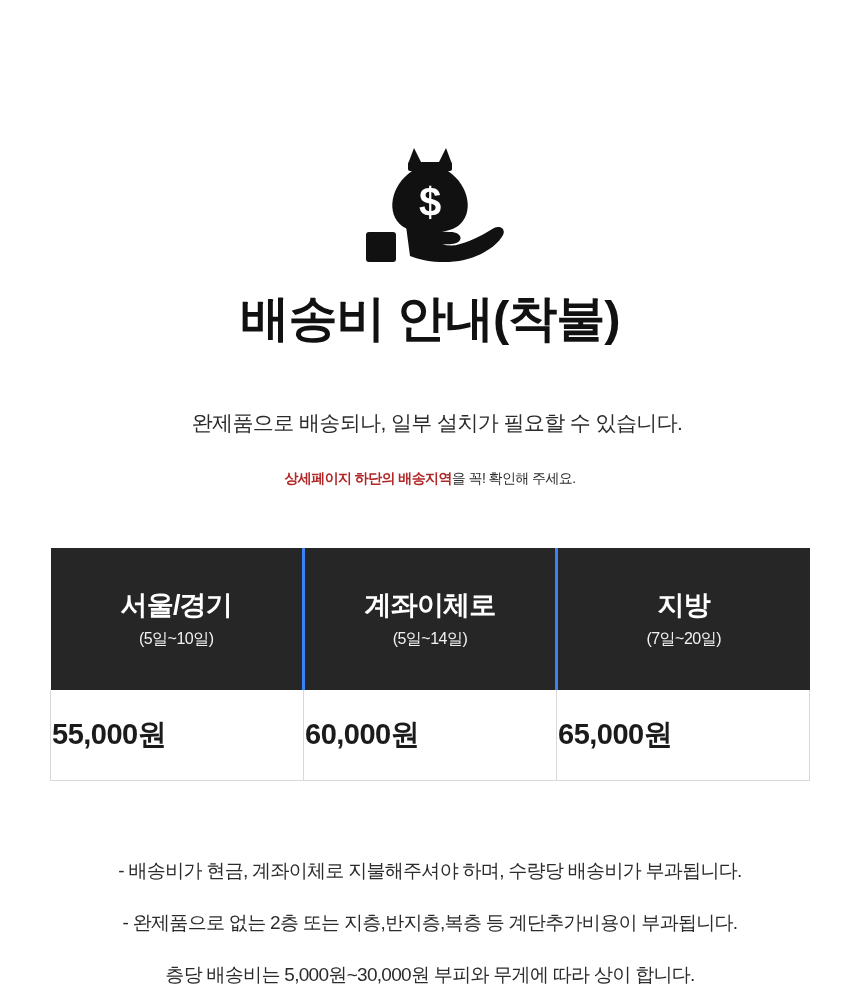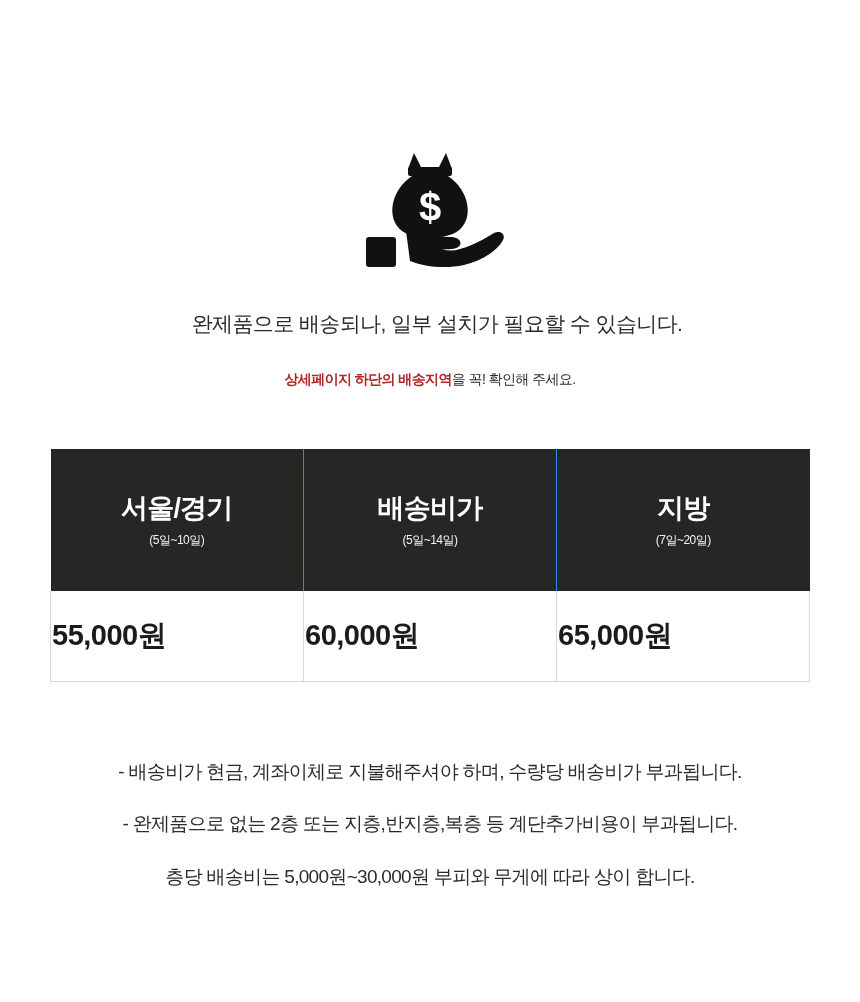--- a/index.html
+++ b/index.html
@@ -69,34 +69,34 @@
   
   .table {
     margin-top: 46px;
     width: 760px;
     border-collapse: collapse;
     table-layout: fixed;
   }
   .table th {
     background: #262626;
     color: #ffffff;
-    border-right: 1px solid #3b82f6;
+    border-right: 3px solid #3b82f6;
     height: 140px;
     vertical-align: middle;
     font-weight: normal;
   }
   .table th:last-child { border-right: none; }
   .th-main {
     font-size: 27px;
     font-weight: bold;
     letter-spacing: -0.8px;
     line-height: 1.3;
   }
   .th-sub {
-    font-size: 12px;
+    font-size: 16px;
     font-weight: normal;
     margin-top: 6px;
     letter-spacing: -0.5px;
     color: #f2f2f2;
   }
   .table td {
     height: 88px;
     text-align: left;
     vertical-align: middle;
     font-size: 29px;
@@ -139,36 +139,37 @@
       <text x="80" y="76" font-family="'Liberation Sans', sans-serif" font-size="40" font-weight="bold" text-anchor="middle" fill="#ffffff">$</text>
 
       <path d="M56 86 C60 84 70 86 78 88 C86 90 92 92 100 92 C108 92 112 96 110 100
                C108 104 100 105 92 104 C98 106 104 106 110 104 C124 100 134 94 144 88
                C150 85 156 89 153 95 C148 105 132 116 114 120 C96 124 74 122 60 116 Z" fill="#111111"></path>
 
       <rect x="16" y="92" width="30" height="30" rx="3" fill="#111111"></rect>
     </svg>
   </div>
 
+  <h1 class="title">배송비 안내(착불)</h1>
 
   <p class="sub1">완제품으로 배송되나, 일부 설치가 필요할 수 있습니다.</p>
 
   <p class="sub2">
     <span class="hl">상세페이지 하단의 배송지역</span><span>을 꼭! 확인해 주세요.</span>
   </p>
 
   <table class="table">
     <thead>
       <tr>
         <th>
           <div class="th-main">서울/경기</div>
           <div class="th-sub">(5일~10일)</div>
         </th>
         <th>
-          <div class="th-main">배송비가</div>
+          <div class="th-main">계좌이체로</div>
           <div class="th-sub">(5일~14일)</div>
         </th>
         <th>
           <div class="th-main">지방</div>
           <div class="th-sub">(7일~20일)</div>
         </th>
       </tr>
     </thead>
     <tbody>
       <tr>

